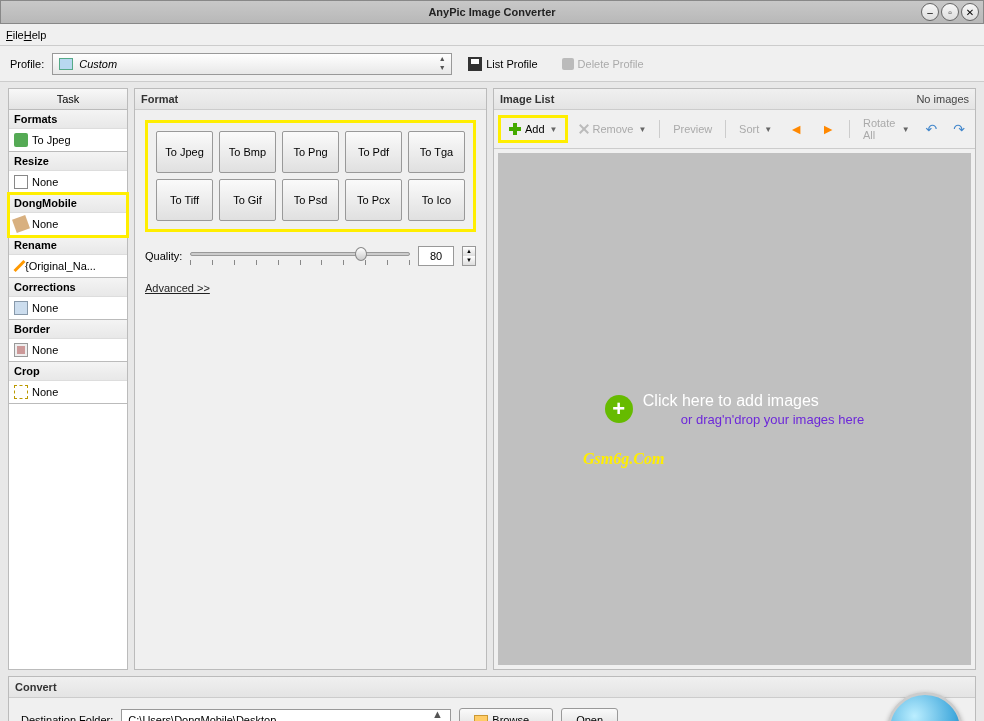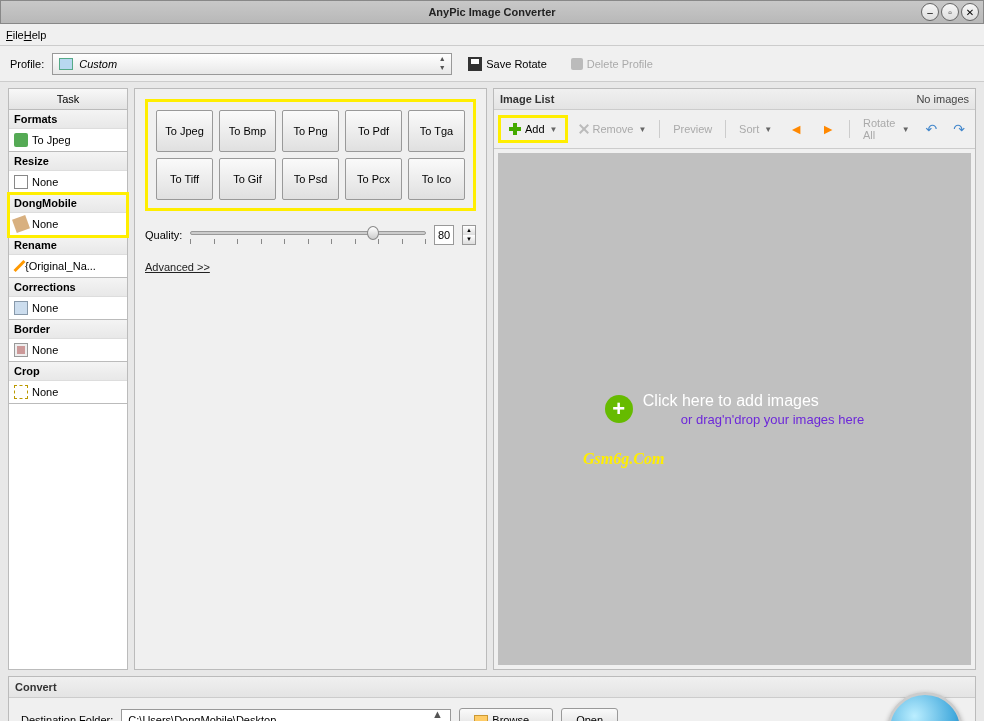--- a/index.html
+++ b/index.html
@@ -45,21 +45,21 @@
 .format-panel { flex: 1; }
 .format-grid { display: grid; grid-template-columns: repeat(5, 57px); grid-template-rows: repeat(2, 42px); gap: 6px; padding: 6px; }
 .format-btn { border: 1px solid #999; background: linear-gradient(#fafafa,#e0e0e0); display: flex; align-items: center; justify-content: center; cursor: pointer; border-radius: 2px; }
 .format-grid-wrap { border: 3px solid #ffee00; padding: 2px; display: inline-block; }
 .quality-row { display: flex; align-items: center; gap: 8px; margin-top: 14px; }
 .slider { flex: 1; height: 20px; position: relative; }
 .slider-track { position: absolute; top: 6px; left: 0; right: 0; height: 4px; background: #ccc; border: 1px solid #999; border-radius: 2px; }
 .slider-thumb { position: absolute; top: 1px; left: 75%; width: 12px; height: 14px; background: linear-gradient(#fff,#ccc); border: 1px solid #888; border-radius: 50%; }
 .slider-ticks { position: absolute; bottom: 0; left: 0; right: 0; height: 6px; display: flex; justify-content: space-between; }
 .slider-ticks span { width: 1px; height: 5px; background: #888; }
-.quality-input { width: 20px; height: 20px; border: 1px solid #999; text-align: center; }
+.quality-input { width: 36px; height: 20px; border: 1px solid #999; text-align: center; }
 .spinner { width: 14px; height: 20px; border: 1px solid #999; display: flex; flex-direction: column; }
 .spinner div { flex:1; font-size:6px; text-align:center; line-height:8px; background: linear-gradient(#fff,#ddd);}
 .advanced-link { margin-top: 16px; text-decoration: underline; cursor: pointer; color: #222; }
 .image-list-header-right { font-weight: normal; color: #444; }
 .image-toolbar { display: flex; align-items: center; padding: 4px; gap: 4px; border-bottom: 1px solid #ccc; background: #f0f0f0; }
 .itb-btn { padding: 3px 6px; display: flex; align-items: center; gap: 3px; cursor: pointer; border-radius: 2px; }
 .itb-btn.disabled { color: #aaa; cursor: default; }
 .add-btn-wrap { border: 3px solid #ffee00; padding: 1px; }
 .plus-icon { width: 14px; height: 14px; position: relative; }
 .plus-icon::before, .plus-icon::after { content:''; position:absolute; background:#4a0; }
@@ -113,21 +113,21 @@
   <div class="profile-select">
     <span class="folder-icon"></span>
     <span>Custom</span>
     <div class="updown">
         <div>▲</div>
         <div>▼</div>
       </div>
   </div>
   <div class="tb-btn">
     <span class="save-icon"></span>
-    <span>Save Rotate</span>
+    <span>List Profile</span>
   </div>
   <div class="tb-btn disabled">
     <span class="delete-icon"></span>
     <span>Delete Profile</span>
   </div>
 </div>
 
 <div class="main-area">
   <div class="sidebar">
     <div class="task-header">Task</div>
@@ -179,20 +179,21 @@
         <div class="task-item">
           <span class="task-item-icon icon-crop"></span>
           <span>None</span>
         </div>
       </div>
     </div>
   </div>
 
   <div class="center-col">
     <div class="panel format-panel">
+      <div class="panel-header">Format</div>
       <div class="panel-body">
         <div class="format-grid-wrap">
           <div class="format-grid" id="format-grid">
               <div class="format-btn">To Jpeg</div>
               <div class="format-btn">To Bmp</div>
               <div class="format-btn">To Png</div>
               <div class="format-btn">To Pdf</div>
               <div class="format-btn">To Tga</div>
               <div class="format-btn">To Tiff</div>
               <div class="format-btn">To Gif</div>

